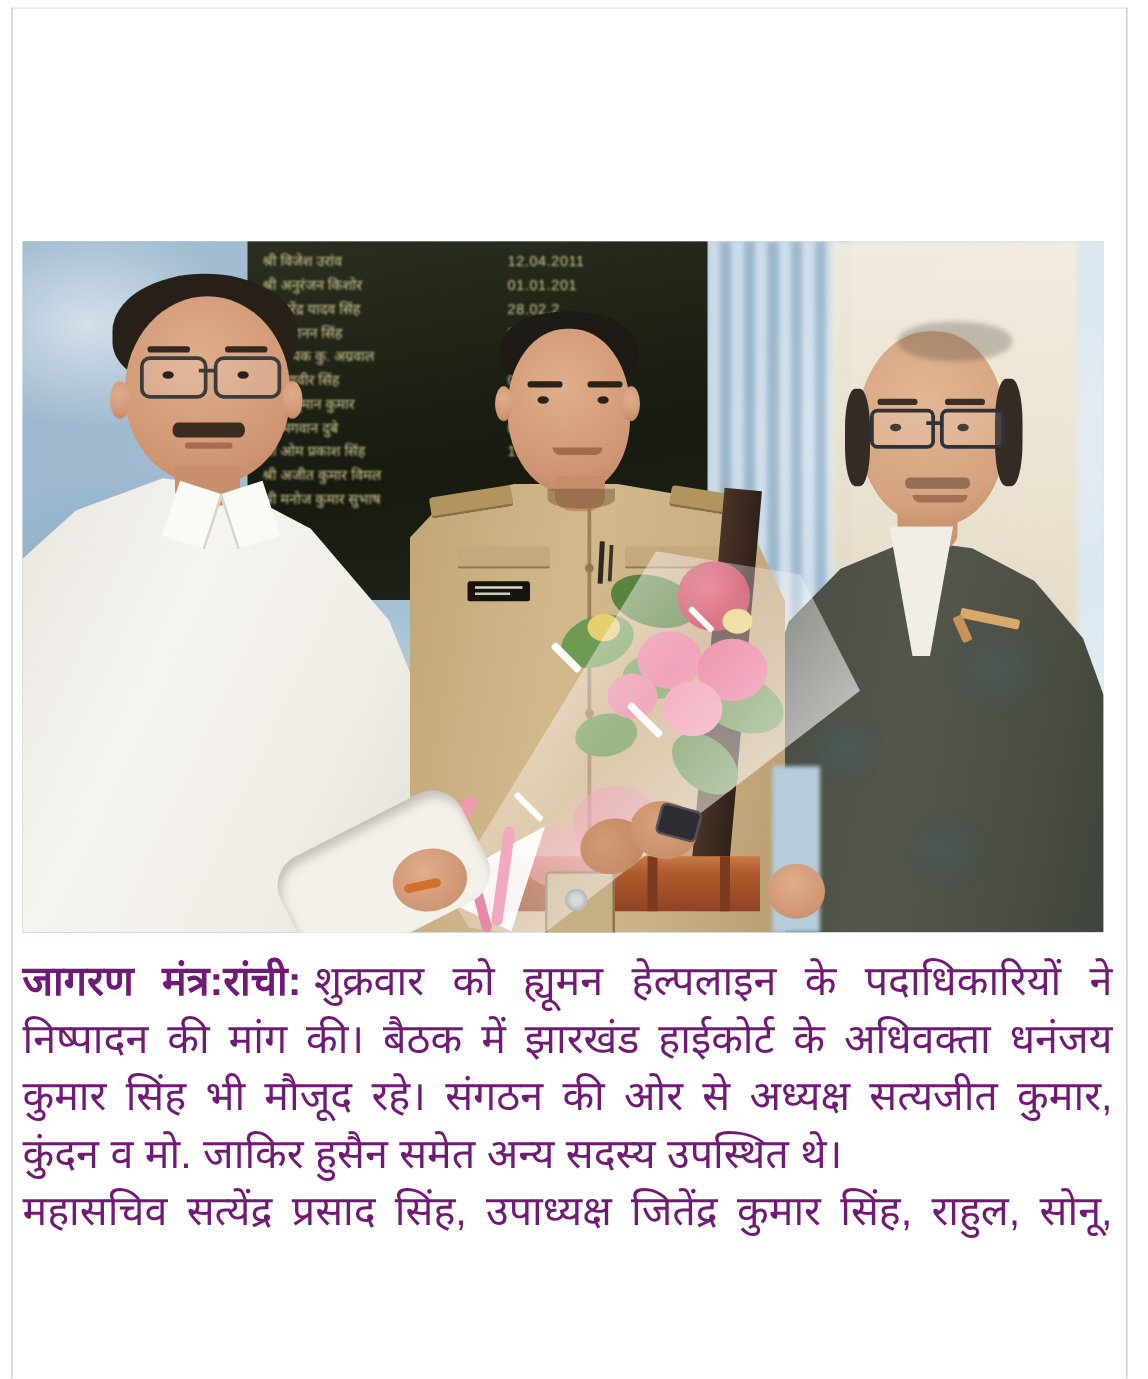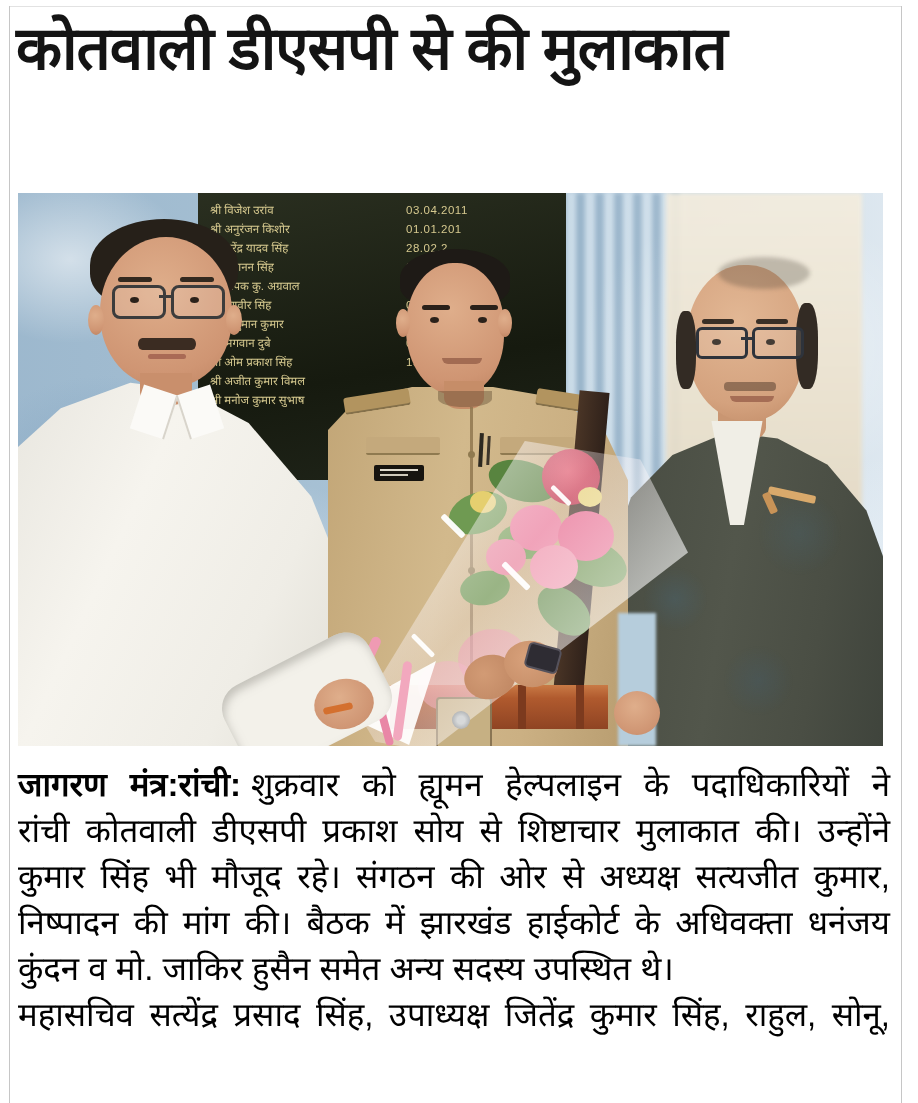--- a/index.html
+++ b/index.html
@@ -117,47 +117,46 @@
   .ribbon{border-radius:5px;z-index:7;}
   
   .lm-sleeve{left:208px;top:462px;width:162px;height:96px;background:#f3f1ea;border-radius:26px;transform:rotate(-27deg);z-index:8;
     box-shadow:inset 0 6px 8px rgba(150,148,140,.5);}
   .lm-hand{left:296px;top:486px;width:60px;height:50px;border-radius:50%;transform:rotate(-12deg);z-index:9;}
   .thread{left:305px;top:512px;width:30px;height:7px;background:#d4702f;border-radius:4px;transform:rotate(-12deg);z-index:10;}
   .of-hand1{left:446px;top:462px;width:52px;height:44px;border-radius:50%;transform:rotate(-15deg);z-index:8;background:radial-gradient(circle at 40% 40%,#d29b75,#bd8460);}
   .of-hand2{left:486px;top:448px;width:54px;height:46px;border-radius:50%;transform:rotate(10deg);z-index:8;background:radial-gradient(circle at 40% 40%,#d8a17b,#c28a64);}
   .watch{left:508px;top:452px;width:30px;height:22px;background:#2e2c33;border:2px solid #55525c;border-radius:5px;transform:rotate(15deg);z-index:9;}
   
-  .article{left:18px;top:762px;width:872px;color:#000000;font-size:33px;line-height:46px;}
+  .article{left:18px;top:762px;width:872px;color:#701a75;font-size:33px;line-height:46px;}
   .bl{text-align:justify;text-align-last:justify;}
   .bl.last{text-align-last:left;}
   .lead{font-weight:bold;padding-right:10px;}
 </style>
 </head>
 <body>
 
 <div class="page">
   <div class="a edge-t"></div>
   <div class="a edge-l"></div>
   <div class="a edge-r"></div>
 
   <div class="a headline">
-    <div>कोतवाली डीएसपी से की मुलाकात</div>
   </div>
 
   <div class="a photo">
     <div class="a streaks"></div>
     <div class="a curtain"></div>
     <div class="a tanpatch"></div>
 
     <div class="a board">
       <div class="board-inner">
         <div class="b-row">
             <span class="n">श्री विजेश उरांव</span>
-            <span class="d">03.04.2011</span>
+            <span class="d">12.04.2011</span>
           </div>
         <div class="b-row">
             <span class="n">श्री अनुरंजन किशोर</span>
             <span class="d">01.01.201</span>
           </div>
         <div class="b-row">
             <span class="n">श्री सुरेंद्र यादव सिंह</span>
             <span class="d">28.02.2</span>
           </div>
         <div class="b-row">
@@ -296,19 +295,18 @@
     <div class="a lm-sleeve"></div>
     <div class="a lm-hand skin"></div>
     <div class="a thread"></div>
     <div class="a of-hand1"></div>
     <div class="a of-hand2"></div>
     <div class="a watch"></div>
   </div>
 
   <div class="a article">
     <div class="bl"><span class="lead">जागरण मंत्र:रांची:</span><span>शुक्रवार को ह्यूमन हेल्पलाइन के पदाधिकारियों ने</span></div>
-    <div class="bl">रांची कोतवाली डीएसपी प्रकाश सोय से शिष्टाचार मुलाकात की। उन्होंने</div>
+    <div class="bl">निष्पादन की मांग की। बैठक में झारखंड हाईकोर्ट के अधिवक्ता धनंजय</div>
     <div class="bl">कुमार सिंह भी मौजूद रहे। संगठन की ओर से अध्यक्ष सत्यजीत कुमार,</div>
-    <div class="bl">निष्पादन की मांग की। बैठक में झारखंड हाईकोर्ट के अधिवक्ता धनंजय</div>
     <div class="bl last">कुंदन व मो. जाकिर हुसैन समेत अन्य सदस्य उपस्थित थे।</div>
     <div class="bl">महासचिव सत्येंद्र प्रसाद सिंह, उपाध्यक्ष जितेंद्र कुमार सिंह, राहुल, सोनू,</div>
   </div>
 </div>
 
 </body></html>

